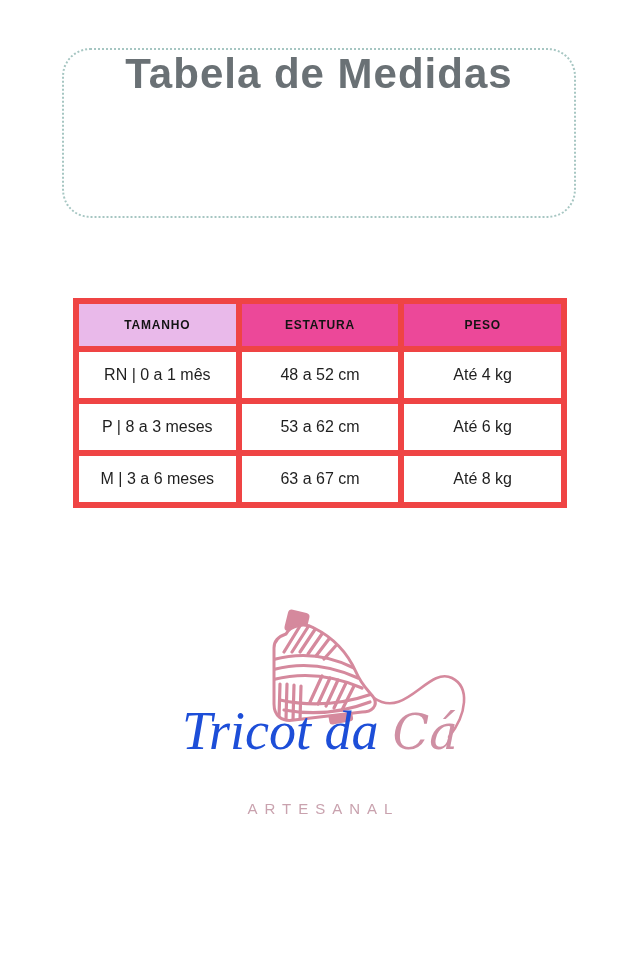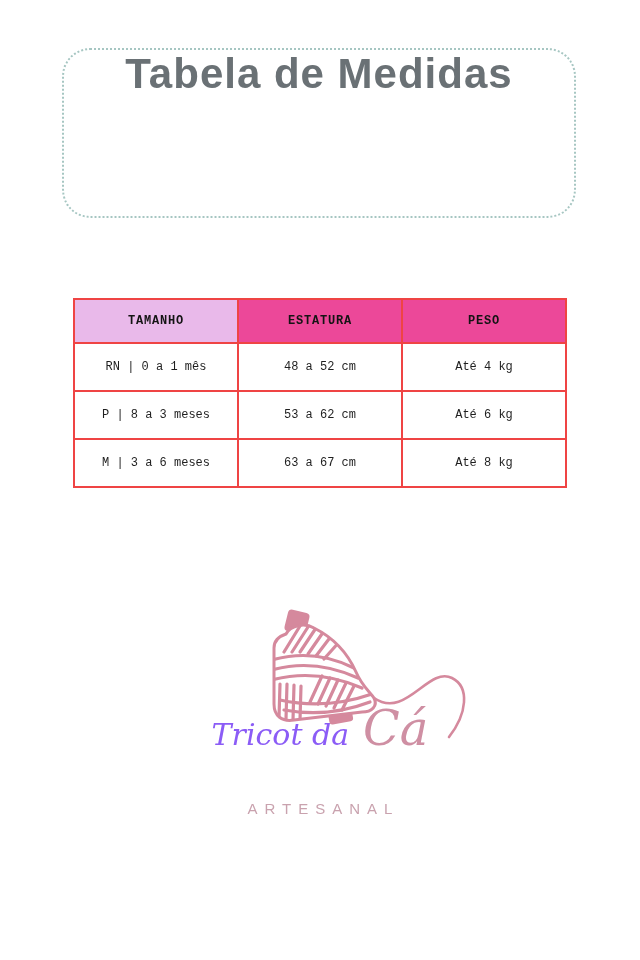--- a/index.html
+++ b/index.html
@@ -38,35 +38,34 @@
   
   table.size-table {
     position: absolute;
     left: 73px;
     top: 298px;
     width: 494px;
     border-collapse: collapse;
     table-layout: fixed;
   }
   .size-table th, .size-table td {
-    border: 2px solid #ef4444;
+    border: 6px solid #ef4444;
     text-align: center;
     vertical-align: middle;
-    font-family: Liberation Mono, monospace;
   }
   .size-table th {
     height: 40px;
     font-size: 12px;
     font-weight: bold;
     letter-spacing: 0.8px;
     color: #141414;
   }
   .size-table td {
     height: 44px;
-    font-size: 12px;
+    font-size: 16px;
     color: #1f1f1f;
     background: #ffffff;
   }
   .size-table th.col-pink { background: #e9b9ea; }
   .size-table th.col-cyan { background: #ec4899; }
 
   
   .yarn-svg {
     position: absolute;
     left: 256px;
@@ -81,22 +80,23 @@
     width: 640px;
     display: flex;
     justify-content: center;
     align-items: baseline;
     gap: 14px;
     font-family: "DejaVu Serif", serif;
     font-style: italic;
     pointer-events: none;
   }
   .brand-name {
-    font-size: 30px;
-    color: #8b5cf6;
+    font-size: 54px;
+    color: #1d4ed8;
+    font-family: Liberation Serif, serif;
   }
   .brand-accent {
     font-size: 48px;
     color: #cf8fa3;
   }
   .tagline {
     position: absolute;
     left: 0;
     top: 800px;
     width: 640px;

